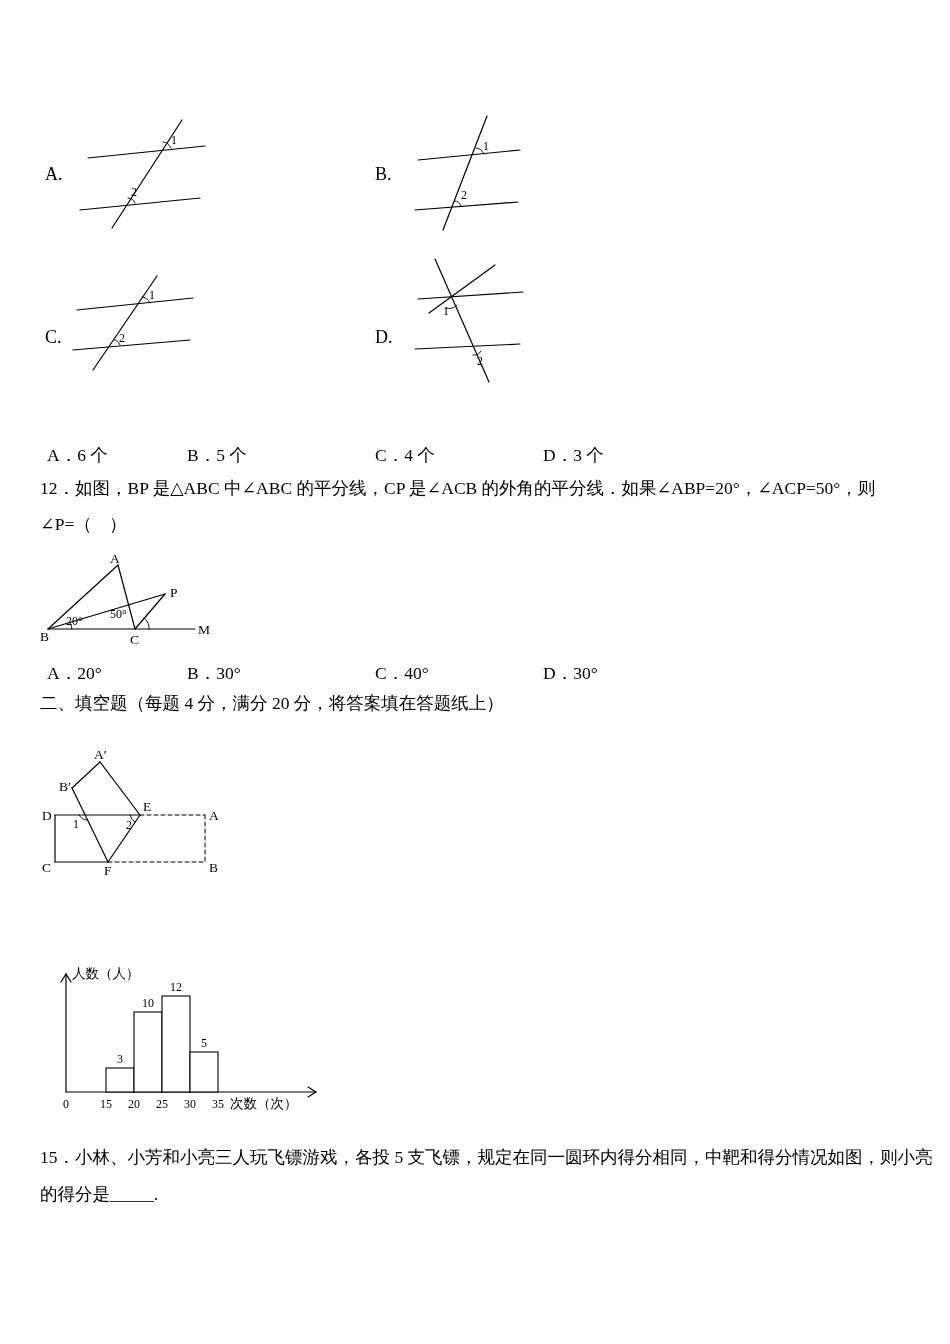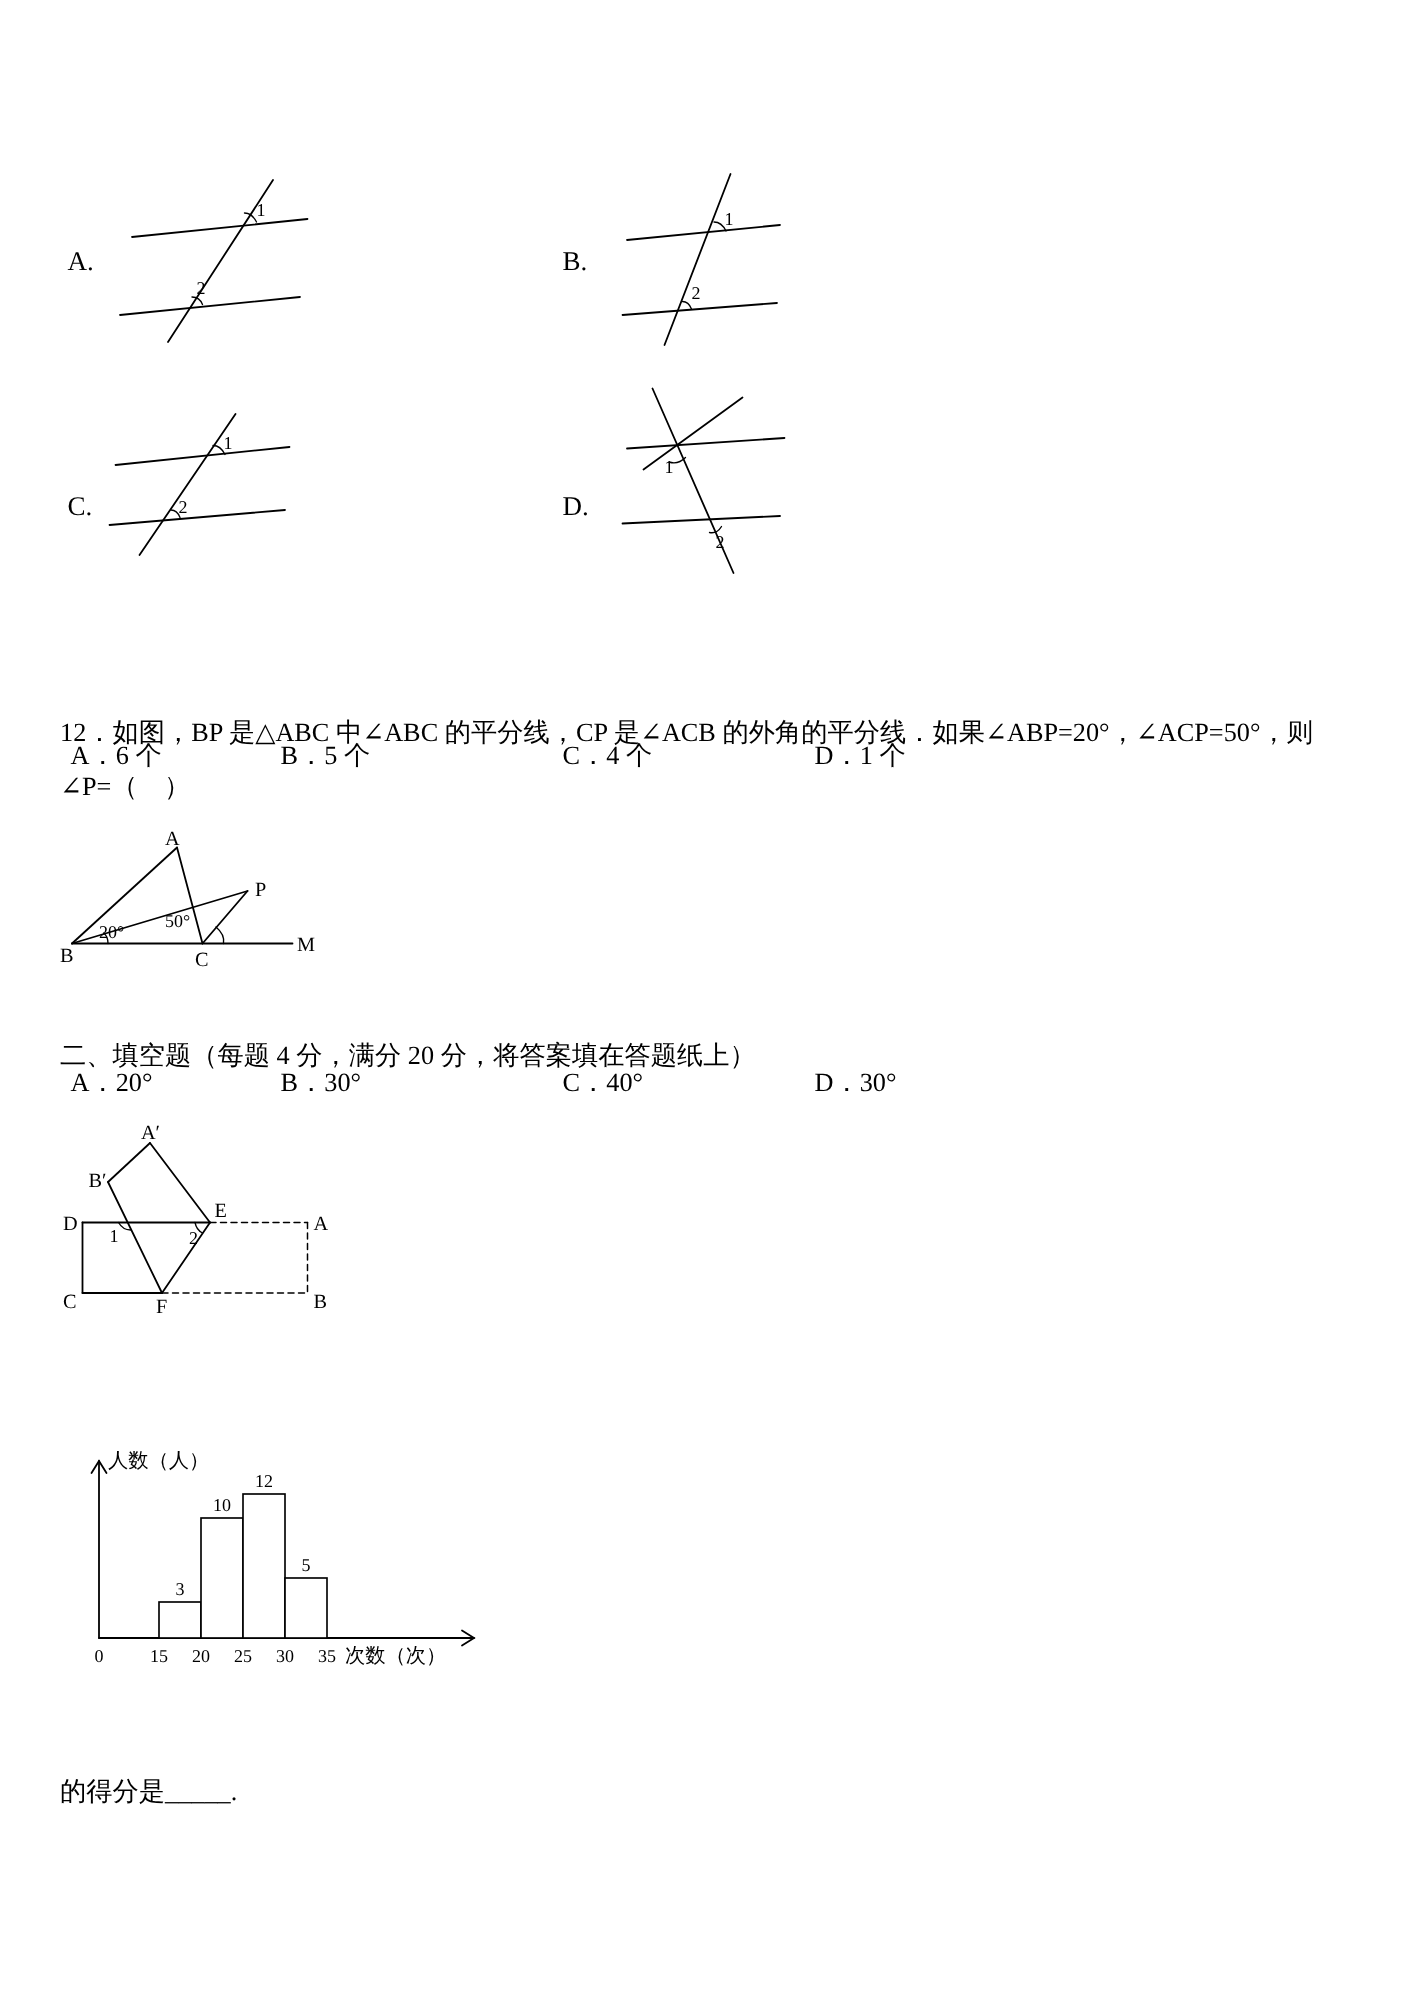--- a/index.html
+++ b/index.html
@@ -1,21 +1,21 @@
 <!DOCTYPE html>
 <html><head>
 <meta charset="utf-8">
 <style>
   * { margin:0; padding:0; box-sizing:border-box; }
   body { background:#ffffff; }
   .page { position:relative; width:950px; height:1344px; margin:0 auto; background:#fff;
           color:#000; font-family:"Liberation Serif","DejaVu Serif",serif;
           font-size:17.5px; line-height:1.35; overflow:hidden; }
   .line { position:absolute; white-space:nowrap; }
-  .optrow span { position:absolute; white-space:nowrap;margin-top:48px; }
+  .optrow span { position:absolute; white-space:nowrap; }
   .b { font-weight:bold; }
   .figlabel { position:absolute; white-space:nowrap; font-size:18px; }
   svg.fig { position:absolute; overflow:visible; }
   .fig line, .fig path, .fig polyline { stroke:#000; stroke-width:1.2; fill:none; stroke-linecap:round; }
   .fig .dash { stroke-dasharray:4 3; stroke-width:1; }
   .fig .arc { stroke-width:0.9; }
   .fig text { fill:#000; font-family:"Liberation Serif","DejaVu Serif",serif; font-size:13.5px; }
   .fig .small { font-size:12px; }
 </style>
 </head>
@@ -65,21 +65,21 @@
     <path class="arc" d="M 52 50 Q 47 55 41 53"></path>
     <path class="arc" d="M 76 96 Q 73 101 68 100"></path>
     <text class="small" x="38" y="60">1</text>
     <text class="small" x="72" y="110">2</text>
   </svg>
 
   <div class="optrow" style="position:absolute; top:444px; left:0; width:100%; height:26px;">
     <span style="left:47px">A．6 个</span>
     <span style="left:187px">B．5 个</span>
     <span style="left:375px">C．4 个</span>
-    <span style="left:543px">D．1 个</span>
+    <span style="left:543px">D．3 个</span>
   </div>
 
   <div class="line" style="left:40px; top:477px">12．如图，BP 是△ABC 中∠ABC 的平分线，CP 是∠ACB 的外角的平分线．如果∠ABP=20°，∠ACP=50°，则</div>
   <div class="line" style="left:40px; top:513px">∠P=（　）</div>
 
   <svg class="fig" style="left:40px; top:552px" width="200" height="108" viewBox="0 0 200 108">
     <line x1="8" y1="77" x2="78" y2="13"></line>
     <line x1="78" y1="13" x2="95" y2="77"></line>
     <line x1="8" y1="77" x2="155" y2="77"></line>
     <line x1="8" y1="77" x2="125" y2="42"></line>
@@ -147,15 +147,16 @@
       <rect x="142" y="92" width="28" height="40" fill="#ffffff" stroke="#000000" stroke-width="1.1"></rect>
       <text x="156" y="87" text-anchor="middle" class="small">5</text>
       <text x="18" y="148" text-anchor="middle" class="small">0</text>
       <text x="58" y="148" text-anchor="middle" class="small">15</text>
       <text x="86" y="148" text-anchor="middle" class="small">20</text>
       <text x="114" y="148" text-anchor="middle" class="small">25</text>
       <text x="142" y="148" text-anchor="middle" class="small">30</text>
       <text x="170" y="148" text-anchor="middle" class="small">35</text>
     </svg>
 
+  <div class="line" style="left:40px; top:1146px">15．小林、小芳和小亮三人玩飞镖游戏，各投 5 支飞镖，规定在同一圆环内得分相同，中靶和得分情况如图，则小亮</div>
   <div class="line" style="left:40px; top:1183px">的得分是_____.</div>
 
 </div>
 
 </body></html>

